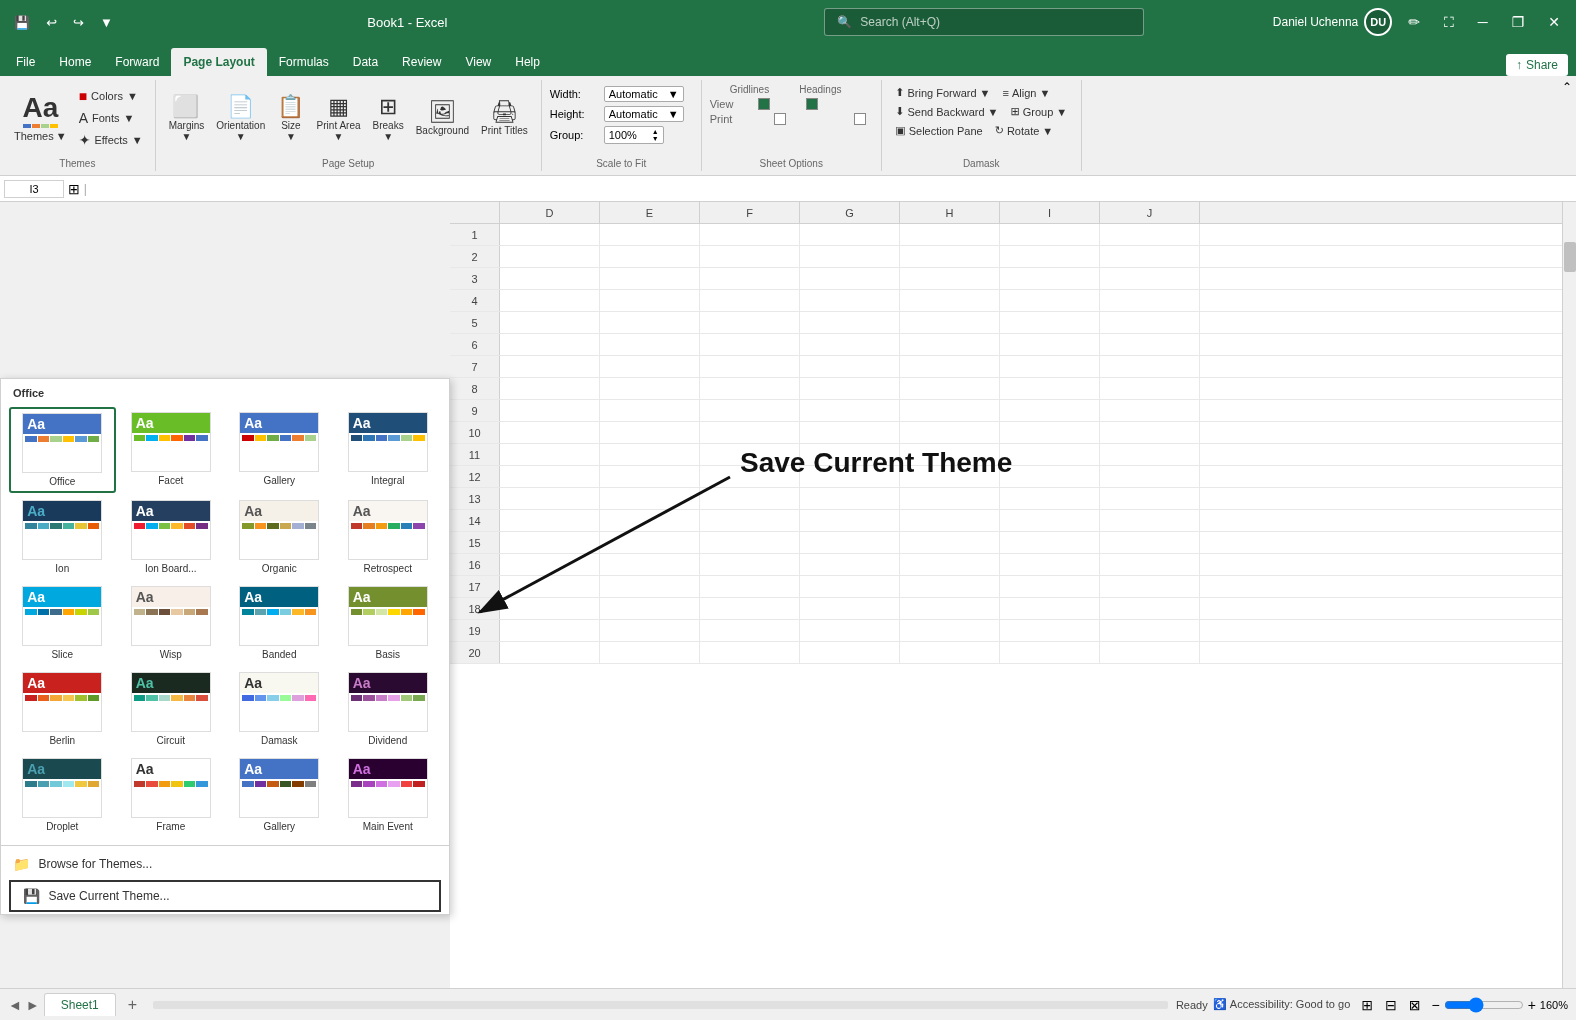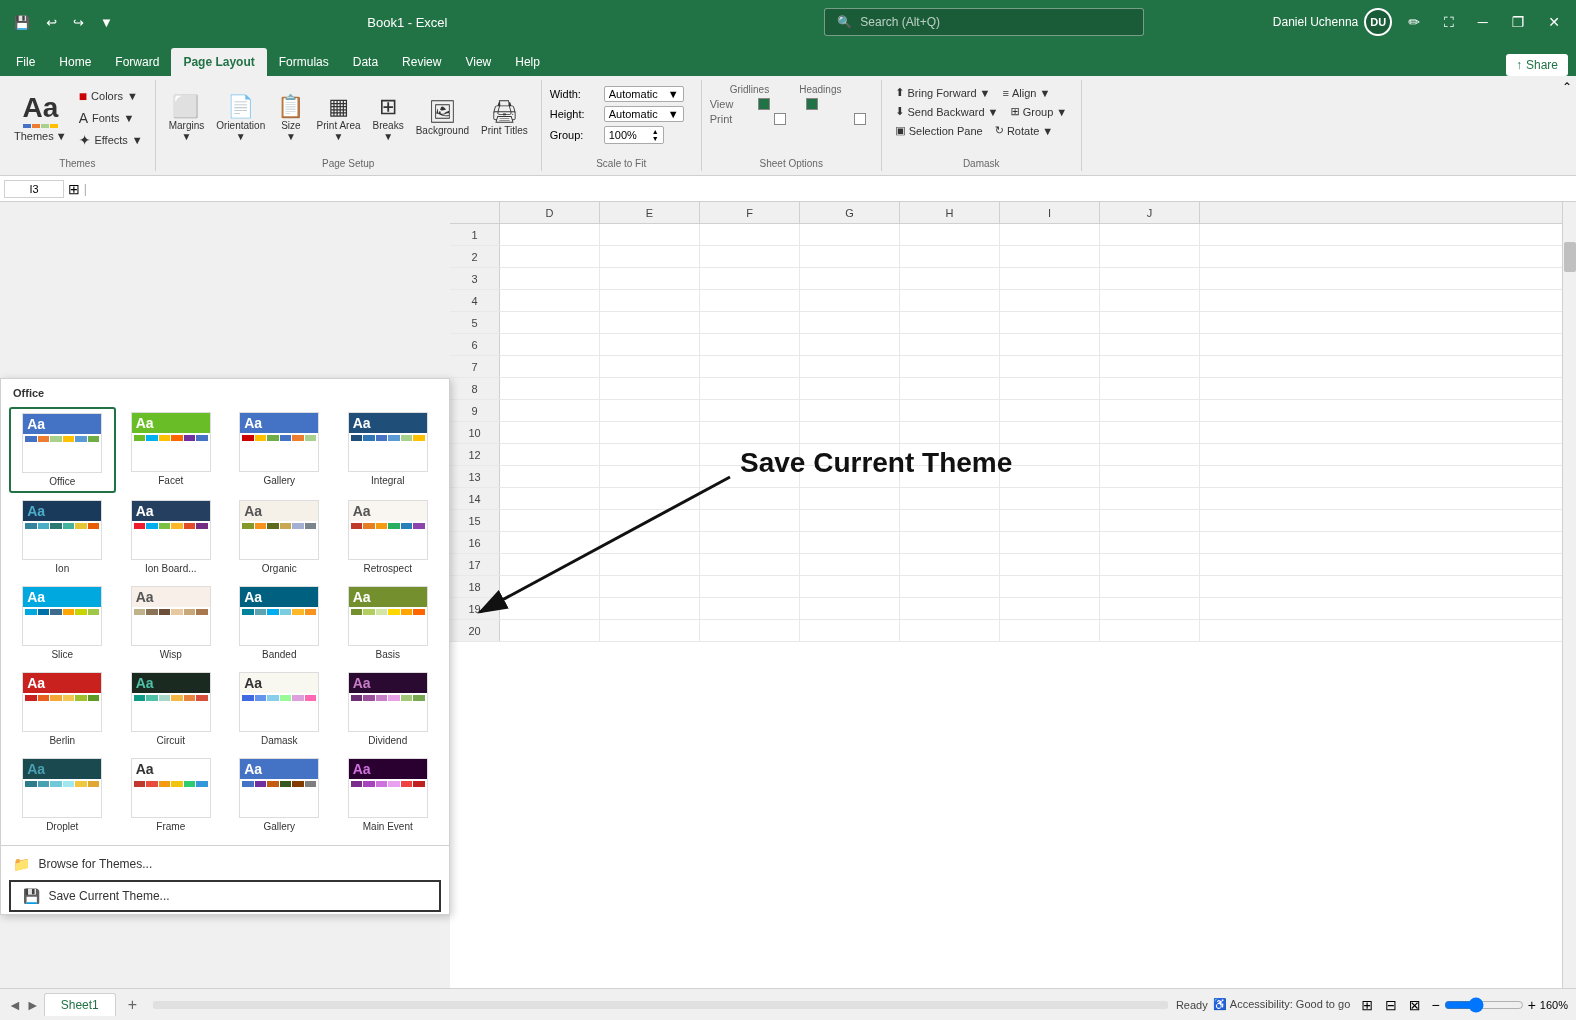--- a/index.html
+++ b/index.html
@@ -1004,20 +1004,30 @@
           <div class="row-num">10</div>
           <div class="cell"></div>
           <div class="cell"></div>
           <div class="cell"></div>
           <div class="cell"></div>
           <div class="cell"></div>
           <div class="cell"></div>
           <div class="cell"></div>
         </div>
       <div class="grid-row">
+          <div class="row-num">11</div>
+          <div class="cell"></div>
+          <div class="cell"></div>
+          <div class="cell"></div>
+          <div class="cell"></div>
+          <div class="cell"></div>
+          <div class="cell"></div>
+          <div class="cell"></div>
+        </div>
+      <div class="grid-row">
           <div class="row-num">12</div>
           <div class="cell"></div>
           <div class="cell"></div>
           <div class="cell"></div>
           <div class="cell"></div>
           <div class="cell"></div>
           <div class="cell"></div>
           <div class="cell"></div>
         </div>
       <div class="grid-row">

